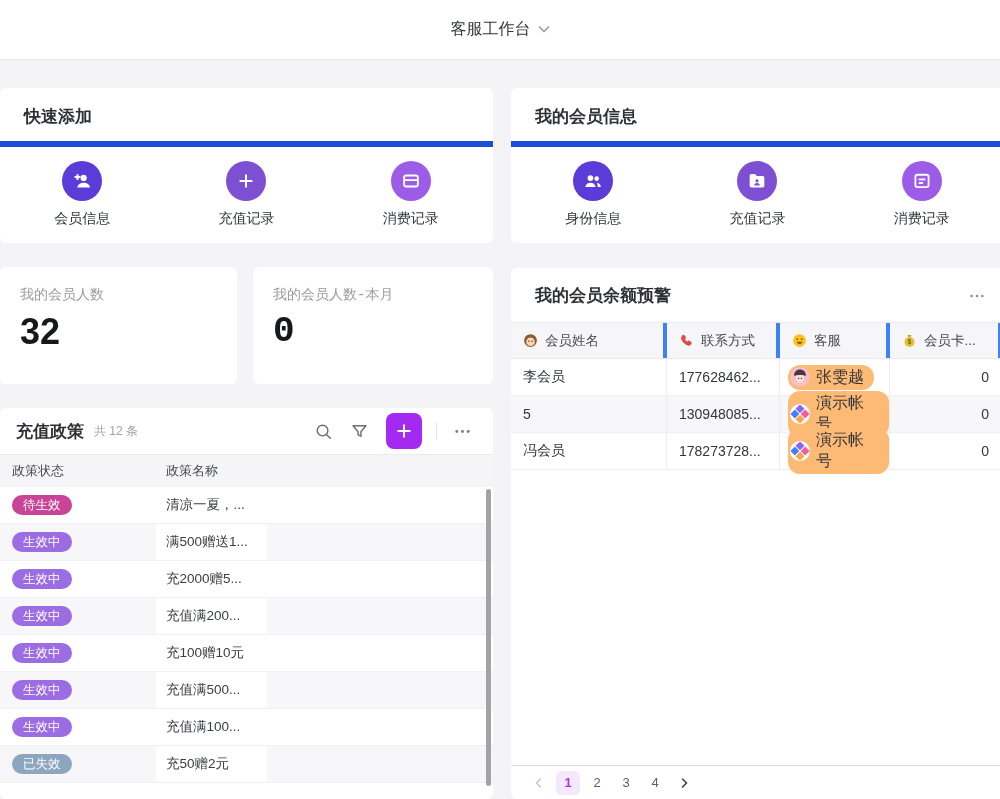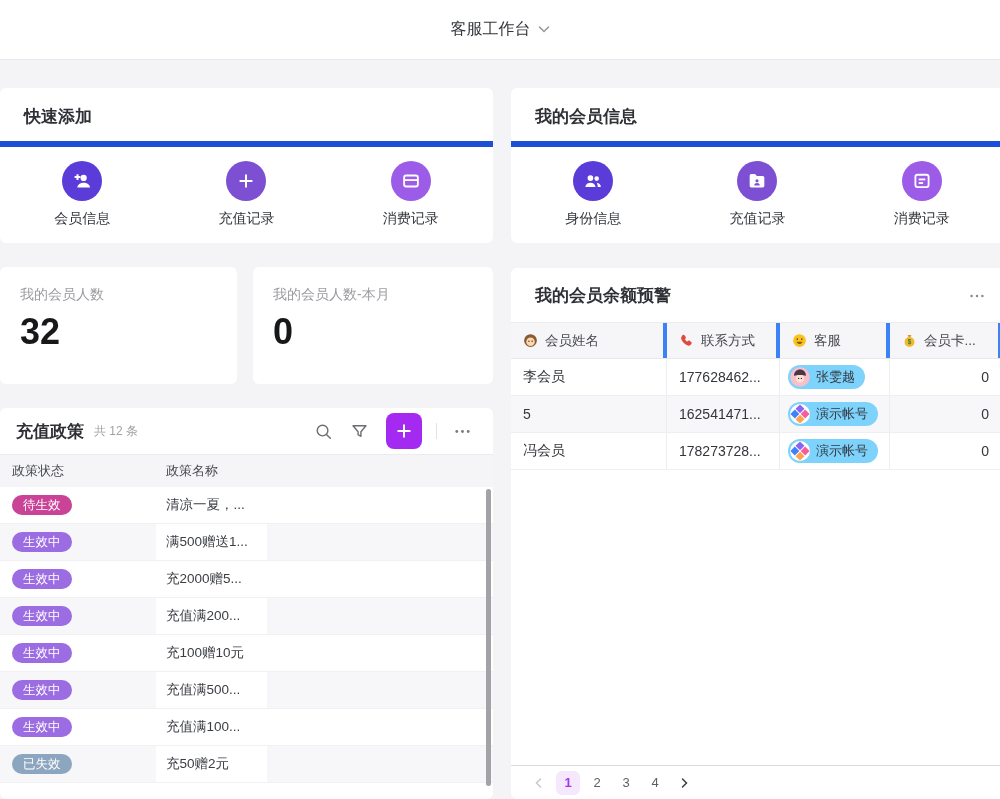--- a/index.html
+++ b/index.html
@@ -24,21 +24,21 @@
   .icon-row { display:flex; padding-top:14px; width:493px; }
   .icon-item { flex:1; display:flex; flex-direction:column; align-items:center; cursor:pointer; }
   .icon-circle { width:40px; height:40px; border-radius:50%;
     display:flex; align-items:center; justify-content:center; }
   .icon-circle svg { width:22px; height:22px; }
   .icon-label { margin-top:9px; font-size:14px; color:#33373d; }
   
   .stats-row { display:flex; gap:16px; margin-top:24px; }
   .stat-card { height:117px; padding:19px 20px; }
   .stat-card.first { width:237px; flex:none; }
-  .stat-card.second { flex:1; }
+  .stat-card.second { flex:1;font-family:Liberation Mono, monospace; }
   .stat-label { font-size:14px; color:#9b9ba1; }
   .stat-value { font-size:36px; font-weight:600; color:#17181a; margin-top:10px; line-height:1; }
   
   .policy-card { margin-top:24px; flex:1; min-height:0; overflow:hidden;
     position:relative; display:flex; flex-direction:column; }
   .policy-header { height:47px; flex:none; display:flex; align-items:center;
     padding:0 16px; border-bottom:1px solid #ececee; }
   .policy-title { font-size:17px; font-weight:600; color:#2e3036; }
   .policy-count { font-size:12px; color:#a2a2a8; margin-left:10px; }
   .policy-tools { margin-left:auto; display:flex; align-items:center; }
@@ -78,22 +78,22 @@
   .bh-cell { display:flex; align-items:center; gap:7px; padding-left:12px;
     border-right:4px solid #3b82f6; }
   .bh-cell svg { width:15px; height:15px; flex:none; }
   .bc1 { width:156px; flex:none; } .bc2 { width:113px; flex:none; }
   .bc3 { width:110px; flex:none; } .bc4 { width:112px; flex:none; }
   .btable-row { height:37px; flex:none; display:flex; border-bottom:1px solid #efeff1;
     font-size:14px; color:#33363b; cursor:pointer; }
   .b-cell { display:flex; align-items:center; padding-left:12px; border-right:1px solid #ededef; }
   .b-agent { padding-left:8px; }
   .b-balance { justify-content:flex-end; padding-right:12px; padding-left:0; }
-  .agent-pill { display:flex; align-items:center; gap:6px; background:#7dd3fc;
-    border-radius:12px; padding:2px 10px 2px 2px; font-size:13px; color:#33363b; }
+  .agent-pill { display:flex; align-items:center; gap:6px; background:#fdba74;
+    border-radius:12px; padding:2px 10px 2px 2px; font-size:16px; color:#33363b; }
   .agent-pill svg { width:20px; height:20px; border-radius:50%; flex:none; }
   .btable-row.striped { background:#f7f7f9; }
   .balance-footer { margin-top:auto; flex:none; border-top:1px solid #dcdce0;
     height:34px; display:flex; align-items:center; padding-left:16px; gap:5px; }
   .page-btn { min-width:24px; height:24px; display:flex; align-items:center;
     justify-content:center; font-size:13px; color:#5d6066; border-radius:6px; cursor:pointer; }
   .page-btn.active { background:#f5e8fd; font-weight:700; }
   .page-nav svg { width:12px; height:12px; }
 </style>
 </head>
@@ -334,21 +334,21 @@
               </svg>
             <span>张雯越</span>
           </span>
         </div>
         <div class="b-cell bc4 b-balance">0</div>
 
       </div>
 
       <div class="btable-row striped">
         <div class="b-cell bc1">5</div>
-        <div class="b-cell bc2">162541471...</div>
+        <div class="b-cell bc2">130948085...</div>
         <div class="b-cell bc3 b-agent">
           <span class="agent-pill">
             <svg viewBox="0 0 20 20">
                 <rect width="20" height="20" fill="#fff"></rect>
                 <g transform="rotate(45 10 10)">
                   <rect x="3.2" y="3.2" width="6.3" height="6.3" fill="#8a63f3"></rect>
                   <rect x="10.5" y="3.2" width="6.3" height="6.3" fill="#f75c9e"></rect>
                   <rect x="3.2" y="10.5" width="6.3" height="6.3" fill="#3f82f7"></rect>
                   <rect x="10.5" y="10.5" width="6.3" height="6.3" fill="#ffa24d"></rect>
                 </g>

